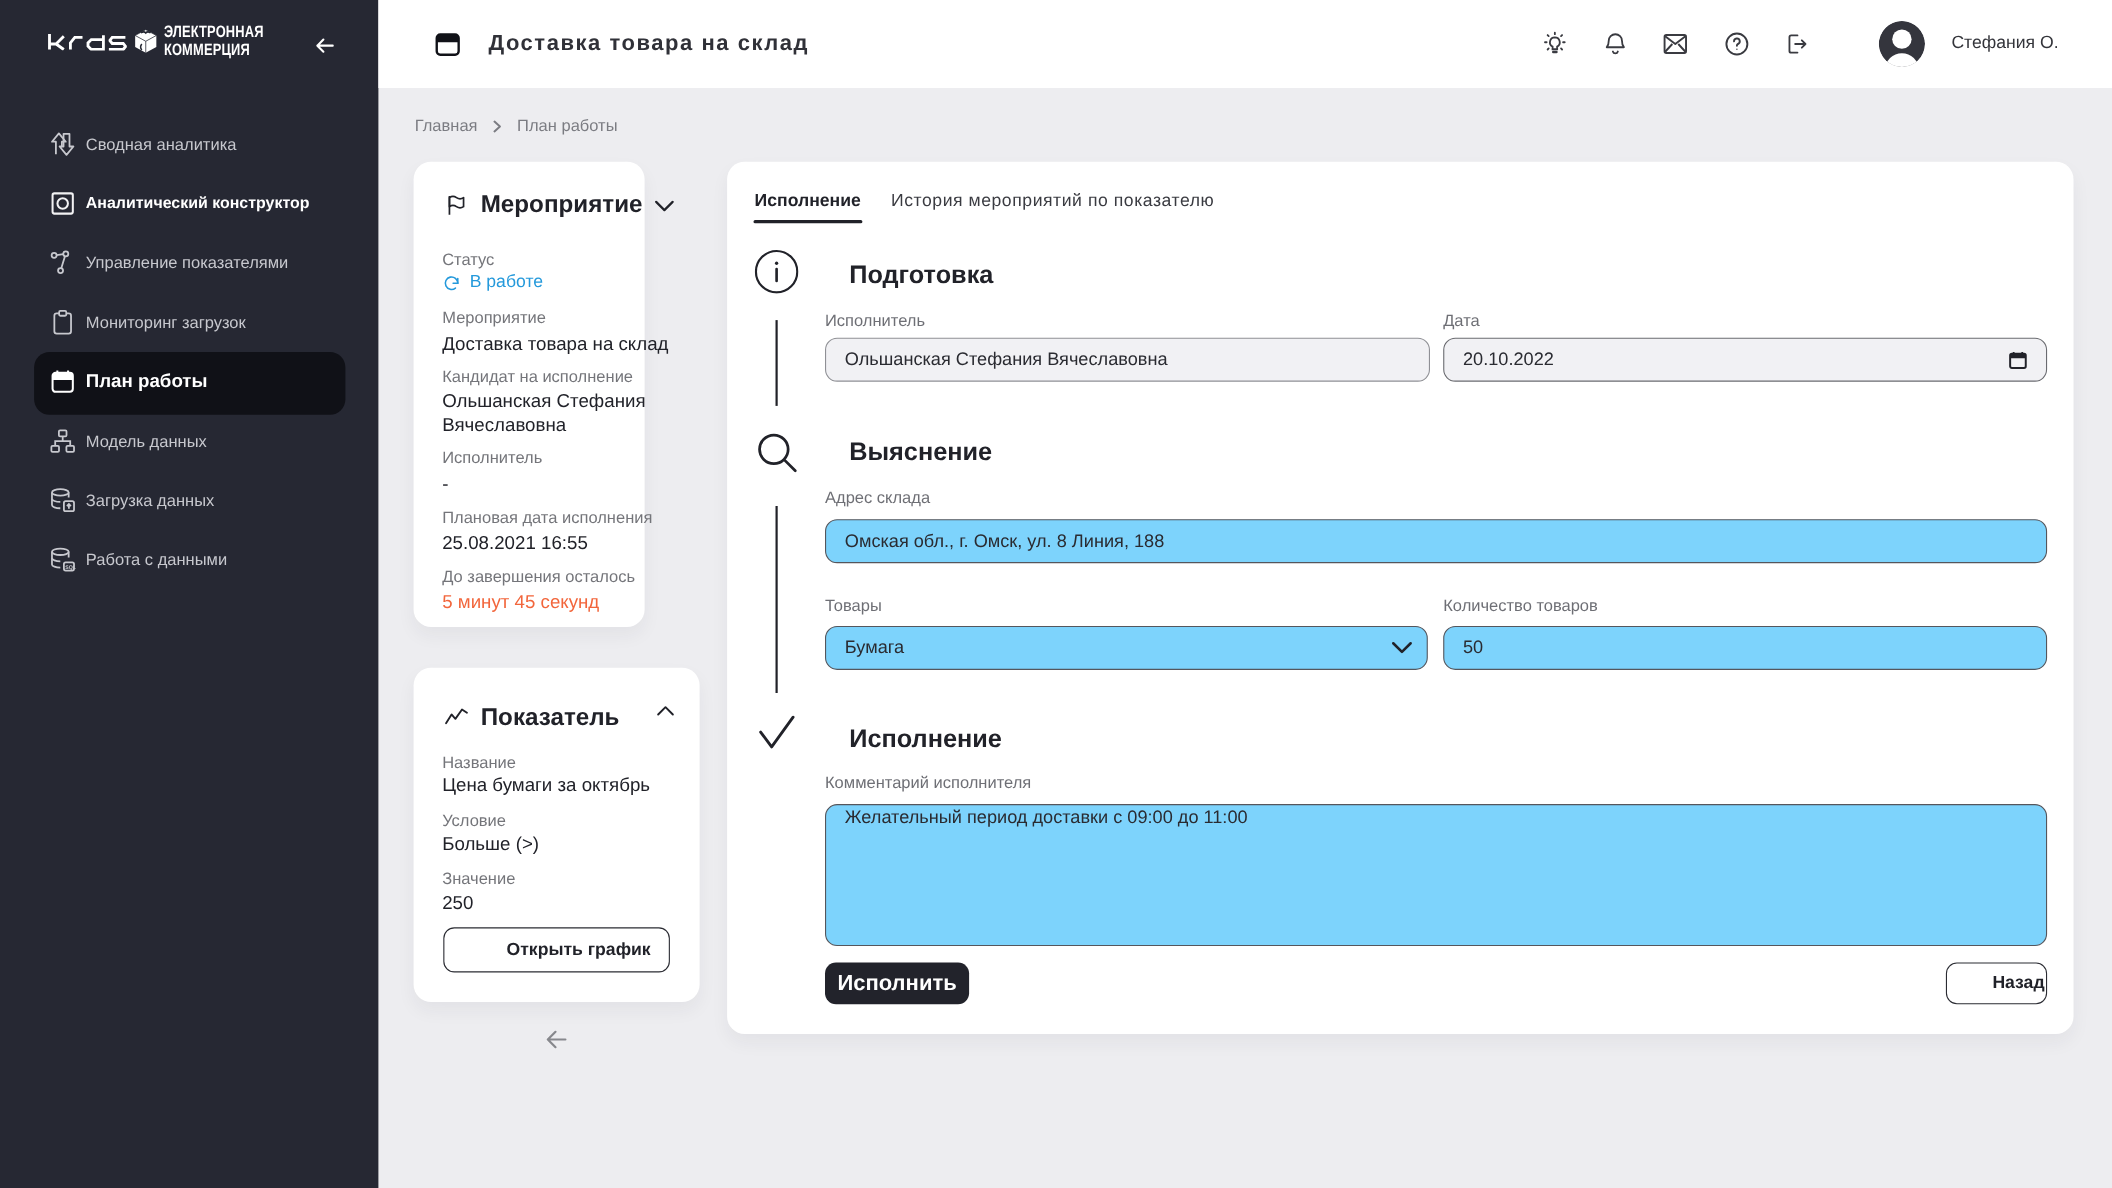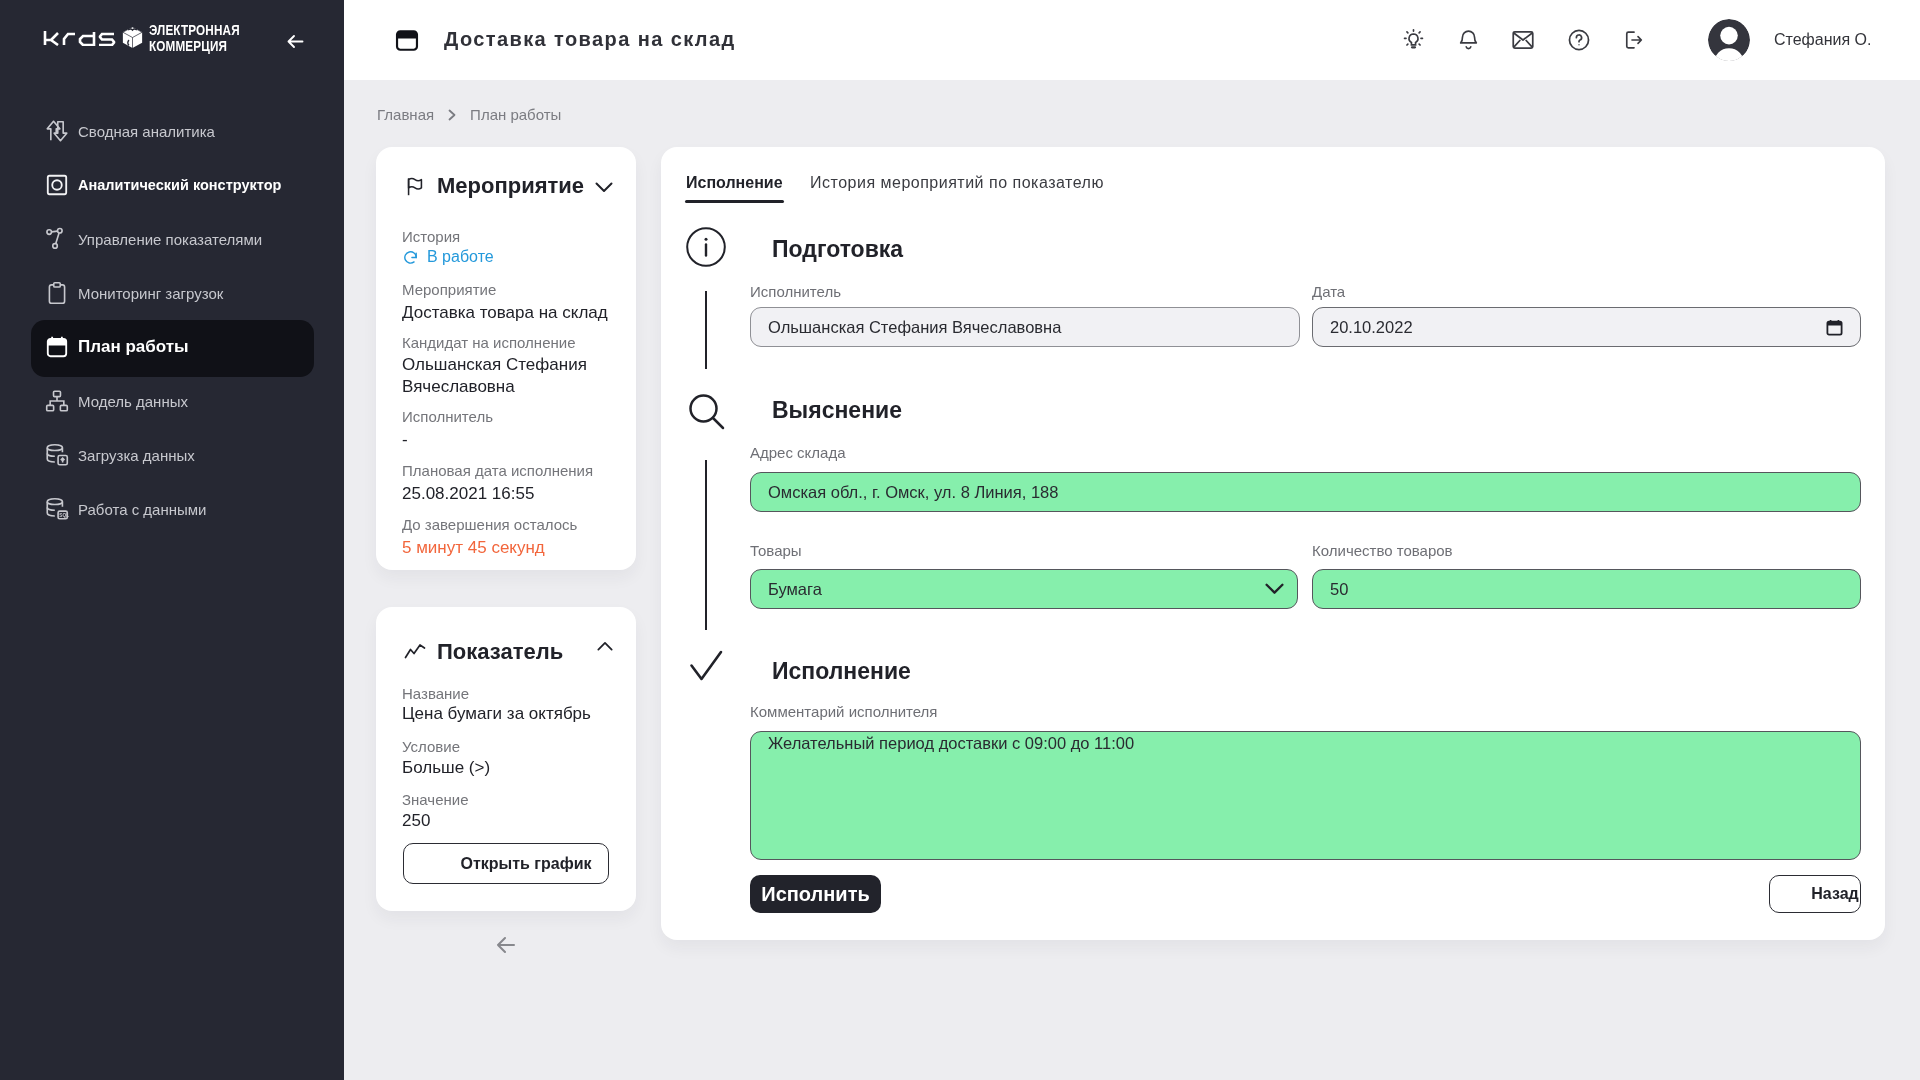--- a/index.html
+++ b/index.html
@@ -20,40 +20,40 @@
   #topbar { left:344px; top:0; width:1576px; height:80px; background:#ffffff; }
   #page-title { position:absolute; left:444px; top:28px; font-size:20px; font-weight:700; color:#303138; letter-spacing:1.4px; }
   .tb-ico { position:absolute; top:27px; }
   #user-name { position:absolute; left:1774px; top:31px; font-size:16px; color:#33343a; }
 
   
   #crumbs { left:377px; top:106px; font-size:15px; color:#7b7c82; display:flex; align-items:center; }
 
   
   .card { position:absolute; background:#ffffff; border-radius:16px; box-shadow:0 8px 16px rgba(40,40,60,0.05); }
-  #card1 { left:376px; top:147px; width:260px; height:423px; }
+  #card1 { left:376px; top:147px; width:210px; height:423px; }
   #card2 { left:376px; top:607px; width:260px; height:304px; }
   #main-card { left:661px; top:147px; width:1224px; height:793px; }
 
   .card-head { position:absolute; left:28px; display:flex; align-items:center; }
   .card-title { font-size:22px; font-weight:700; color:#212229; margin-left:11px; }
   .fld { position:absolute; left:26px; width:213px; }
   .lab { font-size:15px; color:#74757a; }
   .val { font-size:17px; color:#212229; line-height:22px; }
 
   
   .tab1 { position:absolute; left:25px; top:27px; font-size:16px; font-weight:700; color:#212229; }
   .tab1::after { content:""; position:absolute; left:-1px; right:-1px; top:26px; height:3px; background:#212229; border-radius:2px; }
   .tab2 { position:absolute; left:149px; top:27px; font-size:16px; letter-spacing:0.5px; color:#3a3b41; }
 
   .sec-title { position:absolute; left:89px; font-size:23px; font-weight:700; color:#212229;margin-left:22px; }
   .vline { position:absolute; left:44px; width:2px; background:#212229; }
 
   .ilab { position:absolute; font-size:15px; color:#6e6f75; }
-  .ibox { position:absolute; height:40px; border:1px solid #55565c; border-radius:11px; background:#86efac;
+  .ibox { position:absolute; height:40px; border:1px solid #55565c; border-radius:11px; background:#7dd3fc;
           font-size:16.5px; color:#2a2b31; display:flex; align-items:center; padding:0 17px; }
   .ibox.dis { background:#f1f1f4; border-color:#8f9095; }
   .ibox.date { border-color:#6a6b70; }
   .ibox.date { background:#f1f1f4; justify-content:space-between; }
 
   .btn-dark { position:absolute; background:#22232b; color:#fff; border-radius:10px; font-size:20px; font-weight:700;
               display:flex; align-items:center; justify-content:center; }
   .btn-light { position:absolute; background:#fff; color:#212229; border:1.5px solid #2b2c33; border-radius:10px;
                font-size:16px; font-weight:700; display:flex; align-items:center; justify-content:center;padding-left:40px; }
 </style>
@@ -209,21 +209,21 @@
       <path d="M5,21.5 V3"></path>
       <path d="M5,4.5 c2.3,-1.7 4.7,-1.7 7,0 c2.3,1.7 4.7,1.7 7,0 V13.5 c-2.3,1.7 -4.7,1.7 -7,0 c-2.3,-1.7 -4.7,-1.7 -7,0 z"></path>
     </svg>
     <div class="card-title">Мероприятие</div>
   </div>
   <svg class="abs" style="left:219px;top:35px" width="18" height="11" viewBox="0 0 18 11" stroke="#212229" stroke-width="2" fill="none" stroke-linecap="round" stroke-linejoin="round">
     <path d="M1.5,1.5 L9,9 L16.5,1.5"></path>
   </svg>
 
   <div class="fld" style="top:81px">
-      <div class="lab">История</div>
+      <div class="lab">Статус</div>
     </div>
   <div class="fld" style="top:101px;display:flex;align-items:center">
     <svg width="17" height="17" viewBox="0 0 24 24" stroke="#2499db" stroke-width="2" fill="none" stroke-linecap="round">
       <path d="M20,12 a8,8 0 1 0 -3,6.2"></path>
       <path d="M20,6 V12 H14" stroke-width="2"></path>
     </svg>
     <span style="font-size:16px;color:#2499db;margin-left:8px">В работе</span>
   </div>
   <div class="fld" style="top:134px">
       <div class="lab">Мероприятие</div>

